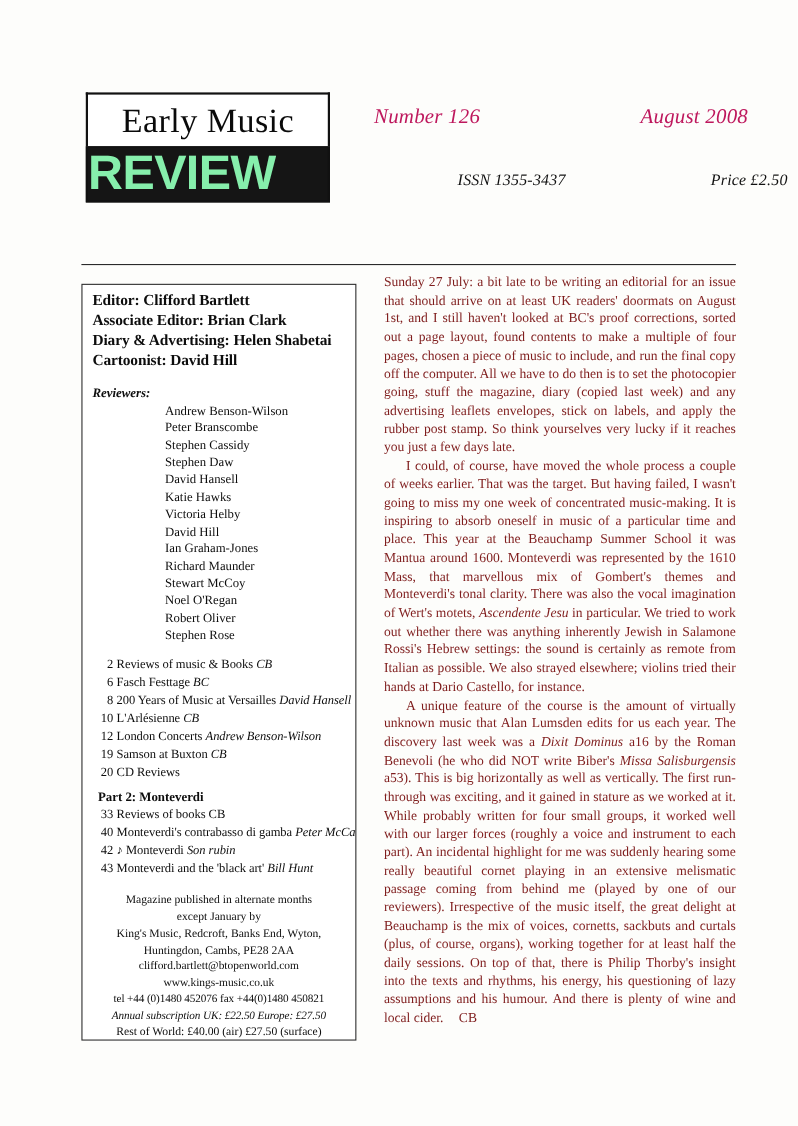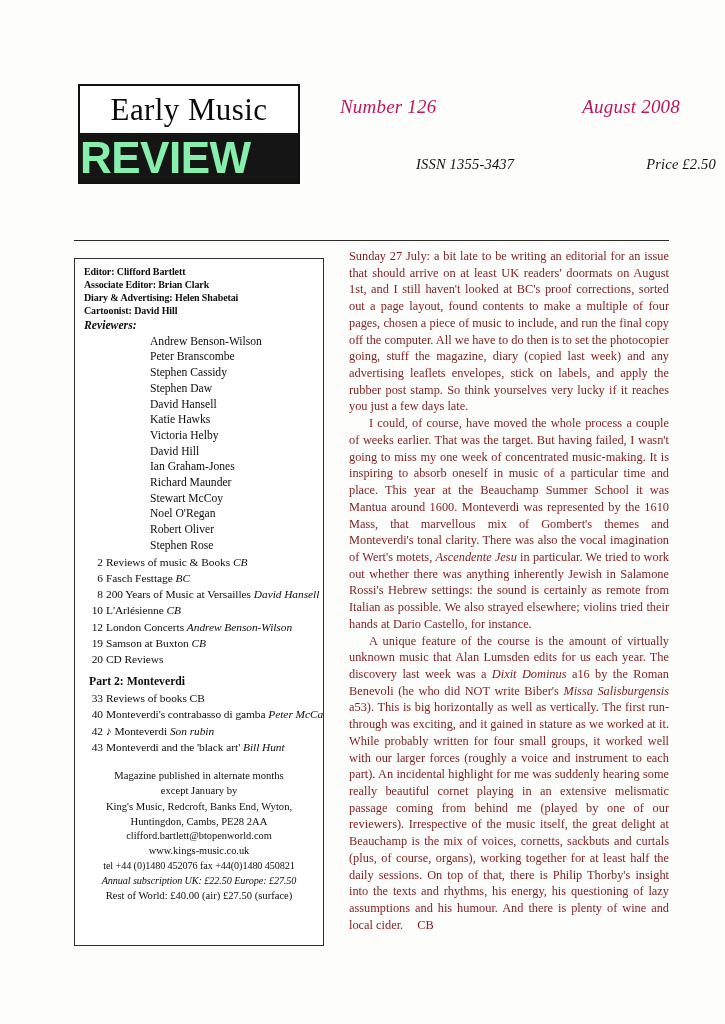--- a/index.html
+++ b/index.html
@@ -111,42 +111,43 @@
     border: 1.1px solid #2e2e2e;
     background: #fff;
     box-sizing: border-box;
     padding: 6px 9px 0 9px;
     font-size: 11.6px;
     line-height: 1.31;
     overflow: hidden;
   }
   .staff-line {
     font-weight: 700;
-    font-size: 10px;
+    font-size: 14px;
     letter-spacing: -0.1px;
     white-space: nowrap;
   }
   .staff-reviewers {
     font-weight: 700;
     font-style: italic;
     font-size: 11.7px;
-    margin-top: 1px;
+    margin-top: 12px;
   }
   .reviewer-list {
     margin: 0;
     padding: 0 0 0 66px;
     list-style: none;
   }
   .reviewer-list li {
     font-size: 11.6px;
     line-height: 1.355;
     white-space: nowrap;
   }
 
   .contents {
+    margin-top: 11px;
     padding-left: 5px;
   }
   .contents-row {
     font-size: 11.4px;
     line-height: 1.43;
     white-space: nowrap;
     letter-spacing: -0.05px;
   }
   .cnum {
     display: inline-block;

